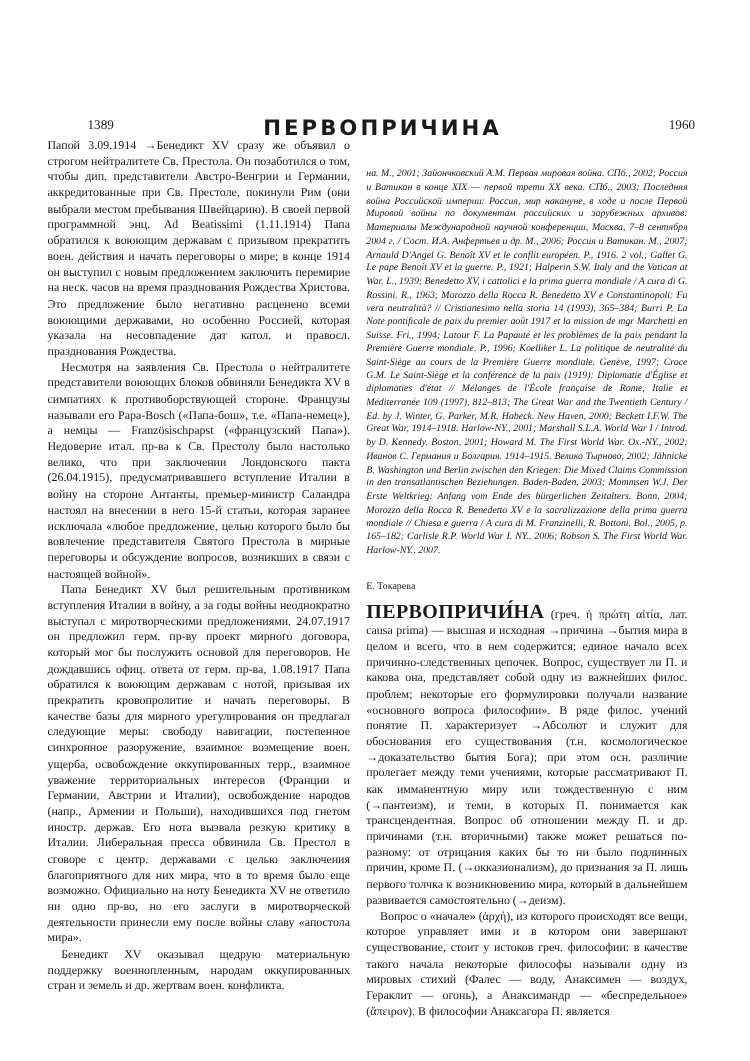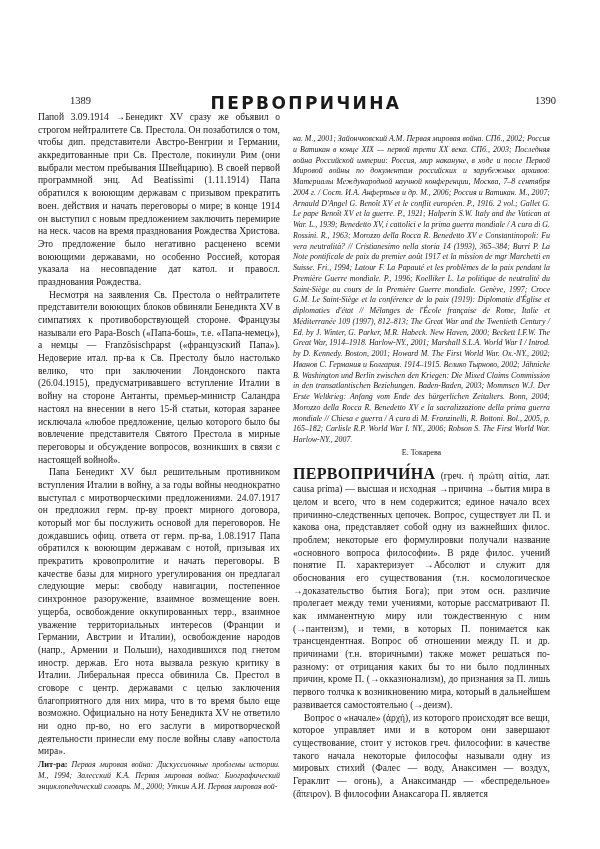--- a/index.html
+++ b/index.html
@@ -13,40 +13,37 @@
         font-size:17px; letter-spacing:2.4px; }
   .col { position:absolute; top:111px; font-size:9.55px; line-height:12.68px; text-align:justify; }
   .col-left { left:38px; width:242px; }
   .col-right { left:293px; width:257px; }
   p { margin:0; }
   .indent { text-indent:11px; }
   .lit { font-size:7.9px; line-height:10.75px; margin-top:2px; }
   .lit-right { font-size:7.9px; line-height:10.75px;margin-top:23px; }
   .lit-label { font-weight:bold; font-size:8.4px; }
   i, .it { font-style:italic; }
-  .author { text-align:center; font-size:8px; margin-top:1px; margin-bottom:9px; }
+  .author { text-align:left; font-size:8px; margin-top:17px; margin-bottom:9px; }
   .headword { font-weight:bold; font-size:16px; letter-spacing:0.3px; }
 </style>
 </head>
 <body>
 
 <div class="header">
   <span class="pg-left">1389</span>
   <span class="running-title">ПЕРВОПРИЧИНА</span>
-  <span class="pg-right">1390</span>
+  <span class="pg-right">1960</span>
 </div>
 
 <div class="col col-left">
   <p>Папой 3.09.1914 →Бенедикт XV сразу же объявил о строгом нейтралитете Св. Престола. Он позаботился о том, чтобы дип. представители Австро-Венгрии и Германии, аккредитованные при Св. Престоле, покинули Рим (они выбрали местом пребывания Швейцарию). В своей первой программной энц. Ad Beatissimi (1.11.1914) Папа обратился к воюющим державам с призывом прекратить воен. действия и начать переговоры о мире; в конце 1914 он выступил с новым предложением заключить перемирие на неск. часов на время празднования Рождества Христова. Это предложение было негативно расценено всеми воюющими державами, но особенно Россией, которая указала на несовпадение дат катол. и правосл. празднования Рождества.</p>
   <p class="indent">Несмотря на заявления Св. Престола о нейтралитете представители воюющих блоков обвиняли Бенедикта XV в симпатиях к противоборствующей стороне. Французы называли его Papa-Bosch («Папа-бош», т.е. «Папа-немец»), а немцы — Französischpapst («французский Папа»). Недоверие итал. пр-ва к Св. Престолу было настолько велико, что при заключении Лондонского пакта (26.04.1915), предусматривавшего вступление Италии в войну на стороне Антанты, премьер-министр Саландра настоял на внесении в него 15-й статьи, которая заранее исключала «любое предложение, целью которого было бы вовлечение представителя Святого Престола в мирные переговоры и обсуждение вопросов, возникших в связи с настоящей войной».</p>
   <p class="indent">Папа Бенедикт XV был решительным противником вступления Италии в войну, а за годы войны неоднократно выступал с миротворческими предложениями. 24.07.1917 он предложил герм. пр-ву проект мирного договора, который мог бы послужить основой для переговоров. Не дождавшись офиц. ответа от герм. пр-ва, 1.08.1917 Папа обратился к воюющим державам с нотой, призывая их прекратить кровопролитие и начать переговоры. В качестве базы для мирного урегулирования он предлагал следующие меры: свободу навигации, постепенное синхронное разоружение, взаимное возмещение воен. ущерба, освобождение оккупированных терр., взаимное уважение территориальных интересов (Франции и Германии, Австрии и Италии), освобождение народов (напр., Армении и Польши), находившихся под гнетом иностр. держав. Его нота вызвала резкую критику в Италии. Либеральная пресса обвинила Св. Престол в сговоре с центр. державами с целью заключения благоприятного для них мира, что в то время было еще возможно. Официально на ноту Бенедикта XV не ответило ни одно пр-во, но его заслуги в миротворческой деятельности принесли ему после войны славу «апостола мира».</p>
-  <p class="lit">
-    <span class="lit-label">Лит-ра:</span>
-    <span class="it">Первая мировая война: Дискуссионные проблемы истории. М., 1994; Залесский К.А. Первая мировая война: Биографический энциклопедический словарь. М., 2000; Уткин А.И. Первая мировая вой-</span>
-  </p>
+  <p class="indent">Бенедикт XV оказывал щедрую материальную поддержку военнопленным, народам оккупированных стран и земель и др. жертвам воен. конфликта.</p>
 </div>
 
 <div class="col col-right">
   <p class="lit-right it">на. М., 2001; Зайончковский А.М. Первая мировая война. СПб., 2002; Россия и Ватикан в конце XIX — первой трети XX века. СПб., 2003; Последняя война Российской империи: Россия, мир накануне, в ходе и после Первой Мировой войны по документам российских и зарубежных архивов: Материалы Международной научной конференции, Москва, 7–8 сентября 2004 г. / Сост. И.А. Анфертьев и др. М., 2006; Россия и Ватикан. М., 2007; Arnauld D'Angel G. Benoît XV et le conflit européen. P., 1916. 2 vol.; Gallet G. Le pape Benoît XV et la guerre. P., 1921; Halperin S.W. Italy and the Vatican at War. L., 1939; Benedetto XV, i cattolici e la prima guerra mondiale / A cura di G. Rossini. R., 1963; Morozzo della Rocca R. Benedetto XV e Constantinopoli: Fu vera neutralità? // Cristianesimo nella storia 14 (1993), 365–384; Burri P. La Note pontificale de paix du premier août 1917 et la mission de mgr Marchetti en Suisse. Fri., 1994; Latour F. La Papauté et les problèmes de la paix pendant la Première Guerre mondiale. P., 1996; Koelliker L. La politique de neutralité du Saint-Siège au cours de la Première Guerre mondiale. Genève, 1997; Croce G.M. Le Saint-Siège et la conférence de la paix (1919): Diplomatie d'Église et diplomaties d'état // Mélanges de l'École française de Rome, Italie et Méditerranée 109 (1997), 812–813; The Great War and the Twentieth Century / Ed. by J. Winter, G. Parker, M.R. Habeck. New Haven, 2000; Beckett I.F.W. The Great War, 1914–1918. Harlow-NY., 2001; Marshall S.L.A. World War I / Introd. by D. Kennedy. Boston, 2001; Howard M. The First World War. Ox.-NY., 2002; Иванов С. Германия и Болгария. 1914–1915. Велико Тырново, 2002; Jähnicke B. Washington und Berlin zwischen den Kriegen: Die Mixed Claims Commission in den transatlantischen Beziehungen. Baden-Baden, 2003; Mommsen W.J. Der Erste Weltkrieg: Anfang vom Ende des bürgerlichen Zeitalters. Bonn, 2004; Morozzo della Rocca R. Benedetto XV e la sacralizzazione della prima guerra mondiale // Chiesa e guerra / A cura di M. Franzinelli, R. Bottoni. Bol., 2005, p. 165–182; Carlisle R.P. World War I. NY., 2006; Robson S. The First World War. Harlow-NY., 2007.</p>
   <p class="author">Е. Токарева</p>
   <p>
     <span class="headword">ПЕРВОПРИЧИ́НА</span><span> (греч. ἡ πρώτη αἰτία, лат. causa prima)</span><span> — высшая и исходная →причина →бытия мира в целом и всего, что в нем содержится;</span><span> единое начало всех причинно-следственных цепочек. Вопрос, существует ли П. и какова она, представляет собой одну из важнейших филос. проблем; некоторые его формулировки получали название «основного вопроса философии». В ряде филос. учений понятие П. характеризует →Абсолют и служит для обоснования его существования (т.н. космологическое →доказательство бытия Бога); при этом осн. различие пролегает между теми учениями, которые рассматривают П. как имманентную миру или тождественную с ним (→пантеизм), и теми, в которых П. понимается как трансцендентная. Вопрос об отношении между П. и др. причинами (т.н. вторичными) также может решаться по-разному: от отрицания каких бы то ни было подлинных причин, кроме П. (→окказионализм), до признания за П. лишь первого толчка к возникновению мира, который в дальнейшем развивается самостоятельно (→деизм).</span>
   </p>
   <p class="indent">Вопрос о «начале» (ἀρχή), из которого происходят все вещи, которое управляет ими и в котором они завершают существование, стоит у истоков греч. философии: в качестве такого начала некоторые философы называли одну из мировых стихий (Фалес — воду, Анаксимен — воздух, Гераклит — огонь), а Анаксимандр — «беспредельное» (ἄπειρον). В философии Анаксагора П. является</p>
 </div>

